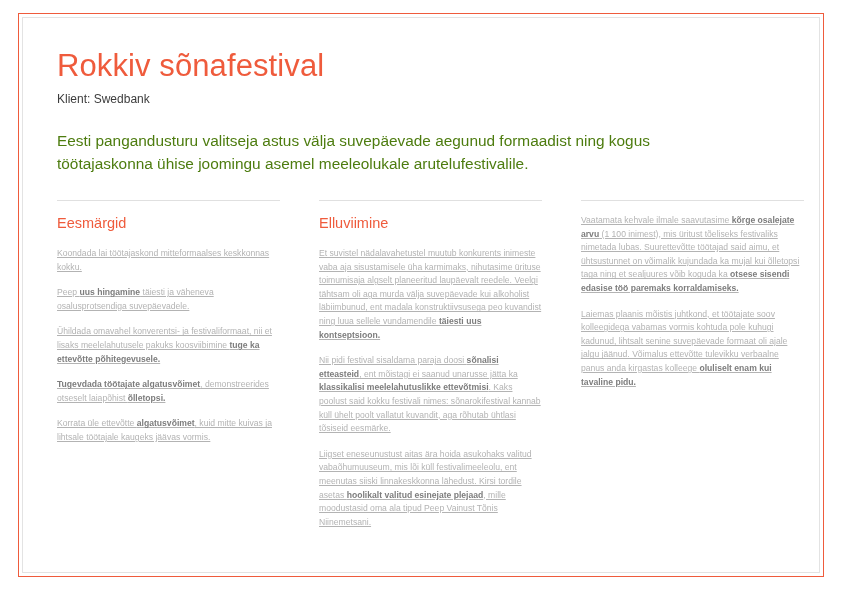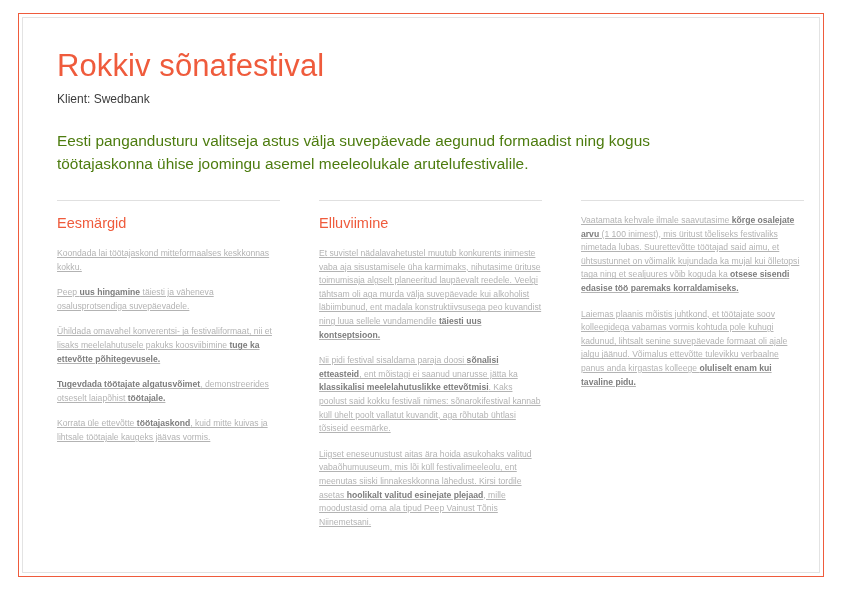--- a/index.html
+++ b/index.html
@@ -130,22 +130,22 @@
       <p id="lead-paragraph">Eesti pangandusturu valitseja astus välja suvepäevade aegunud formaadist ning kogus töötajaskonna ühise joomingu asemel meeleolukale arutelufestivalile.</p>
 
       <div id="columns">
           <div class="column">
             <div class="column-rule"></div>
             <div class="column-heading">Eesmärgid</div>
             <div class="column-body">
               <p><span>Koondada lai töötajaskond mitteformaalses keskkonnas kokku.</span></p>
               <p><span>Peep </span><b>uus hingamine</b><span> täiesti ja väheneva osalusprotsendiga suvepäevadele.</span></p>
               <p><span>Ühildada omavahel konverentsi- ja festivaliformaat, nii et lisaks meelelahutusele pakuks koosviibimine </span><b>tuge ka ettevõtte põhitegevusele.</b></p>
-              <p><b>Tugevdada töötajate algatusvõimet</b><span>, demonstreerides otseselt laiapõhist </span><b>töötajale.</b></p>
-              <p><span>Korrata üle ettevõtte </span><b>töötajaskond</b><span>, kuid mitte kuivas ja lihtsale töötajale kaugeks jäävas vormis.</span></p>
+              <p><b>Tugevdada töötajate algatusvõimet</b><span>, demonstreerides otseselt laiapõhist </span><b>õlletopsi.</b></p>
+              <p><span>Korrata üle ettevõtte </span><b>algatusvõimet</b><span>, kuid mitte kuivas ja lihtsale töötajale kaugeks jäävas vormis.</span></p>
             </div>
           </div>
           <div class="column">
             <div class="column-rule"></div>
             <div class="column-heading">Elluviimine</div>
             <div class="column-body">
               <p><span>Et suvistel nädalavahetustel muutub konkurents inimeste vaba aja sisustamisele üha karmimaks, nihutasime ürituse toimumisaja algselt planeeritud laupäevalt reedele. Veelgi tähtsam oli aga murda välja suvepäevade kui alkoholist läbiimbunud, ent madala konstruktiivsusega peo kuvandist ning luua sellele vundamendile </span><b>täiesti uus kontseptsioon.</b></p>
               <p><span>Nii pidi festival sisaldama paraja doosi </span><b>sõnalisi etteasteid</b><span>, ent mõistagi ei saanud unarusse jätta ka </span><b>klassikalisi meelelahutuslikke ettevõtmisi</b><span>. Kaks poolust said kokku festivali nimes: sõnarokifestival kannab küll ühelt poolt vallatut kuvandit, aga rõhutab ühtlasi tõsiseid eesmärke.</span></p>
               <p><span>Liigset eneseunustust aitas ära hoida asukohaks valitud vabaõhumuuseum, mis lõi küll festivalimeeleolu, ent meenutas siiski linnakeskkonna lähedust. Kirsi tordile asetas </span><b>hoolikalt valitud esinejate plejaad</b><span>, mille moodustasid oma ala tipud Peep Vainust Tõnis Niinemetsani.</span></p>
             </div>

